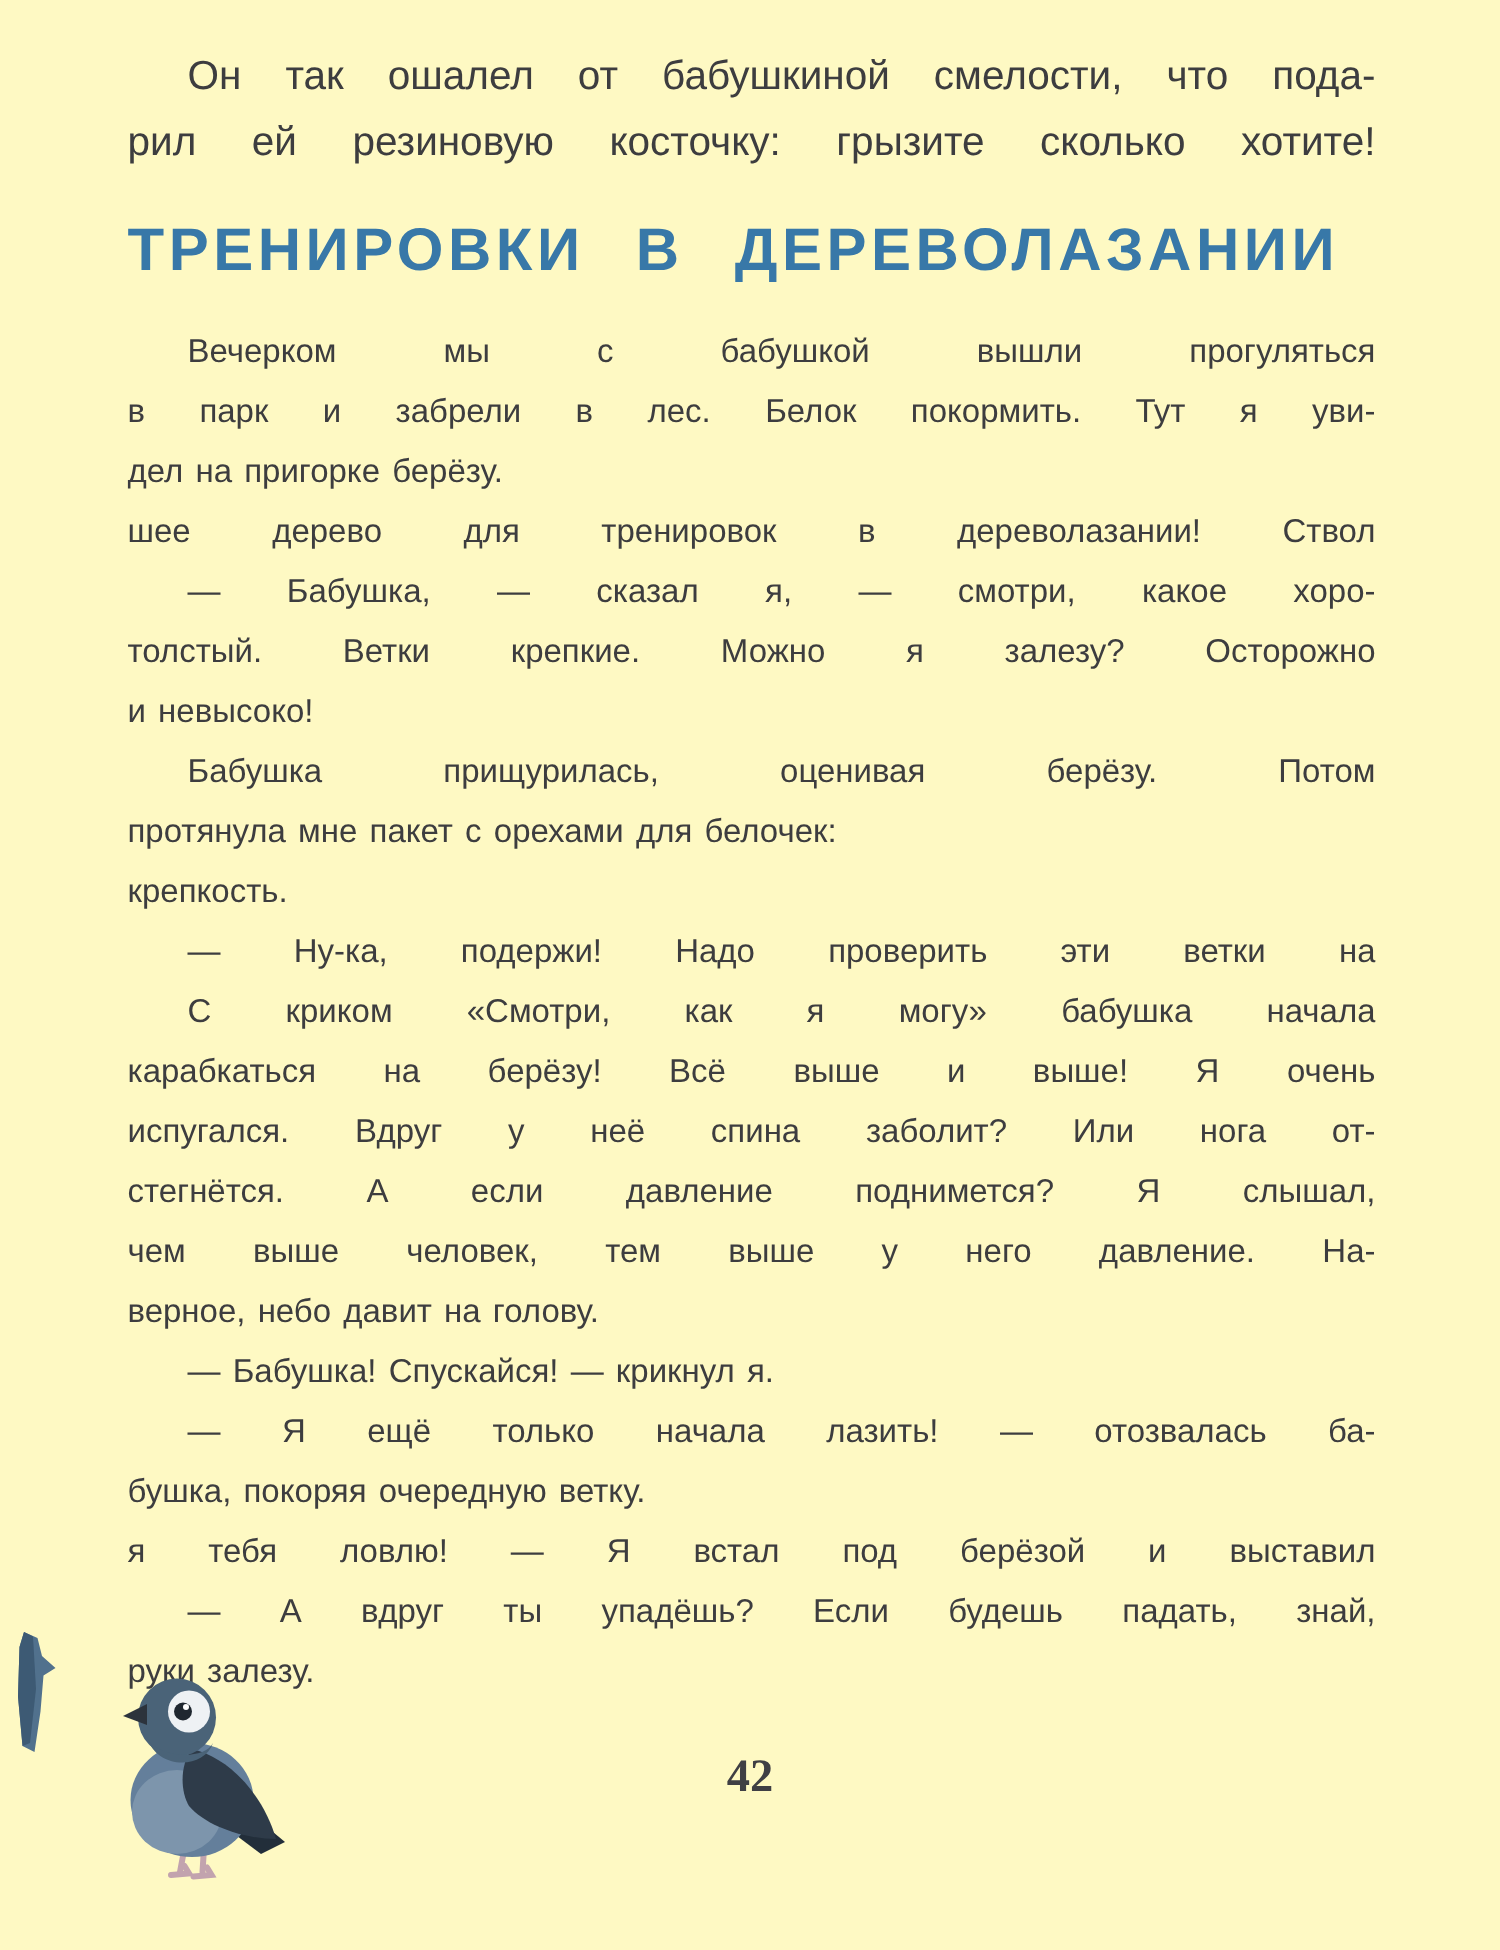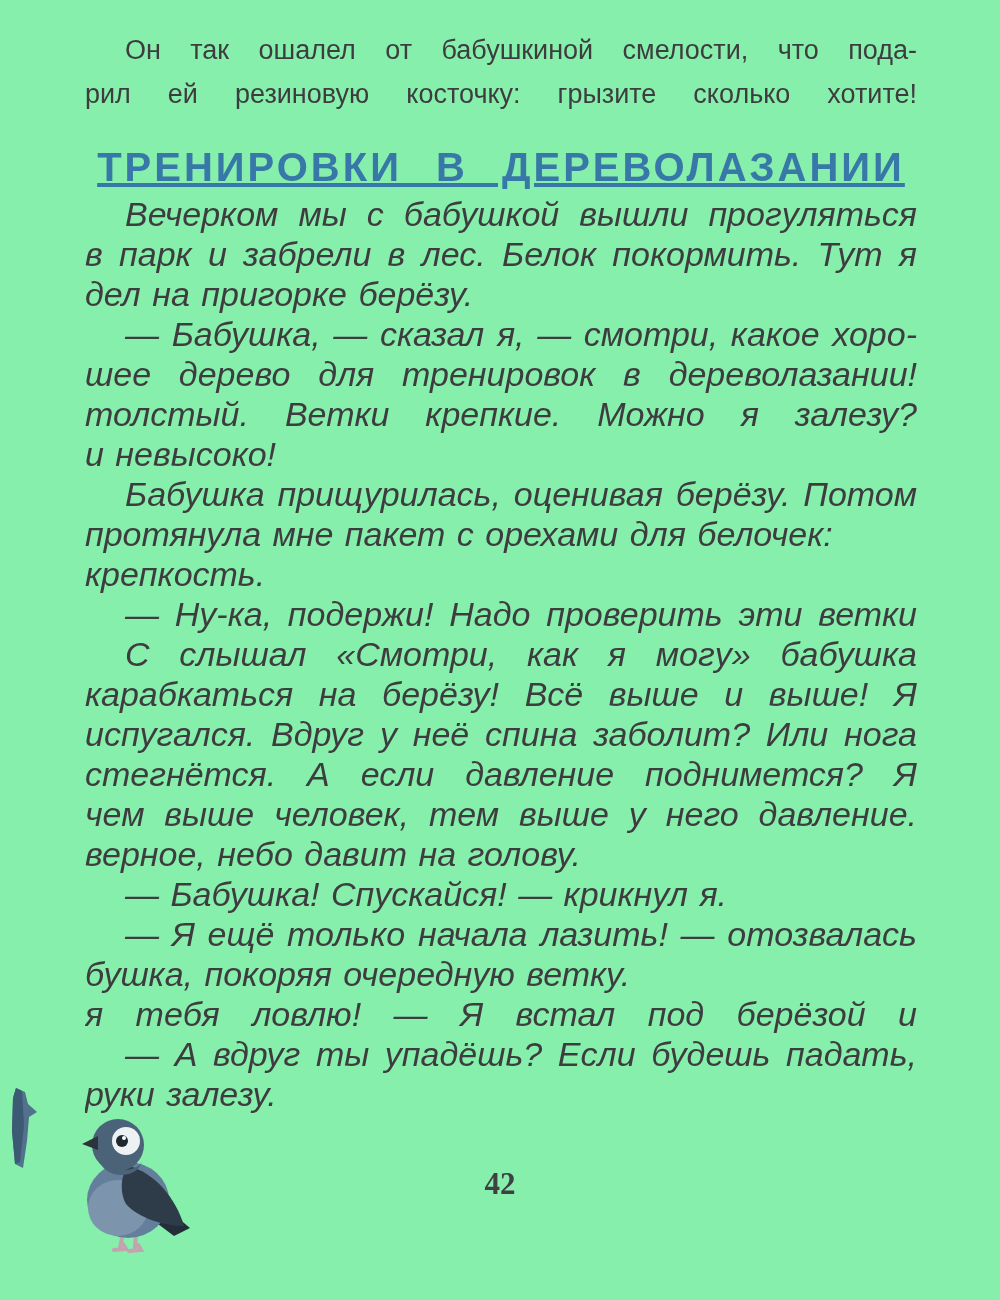--- a/index.html
+++ b/index.html
@@ -21,47 +21,45 @@
     top: 28px;
     width: 832px;
     color: #3d3d3f;
   }
   .pre-title .line {
     font-size: 27px;
     line-height: 44px;
     height: 44px;
   }
   .body-text .line {
-    font-size: 34px;
+    font-size: 22px;
     line-height: 40px;
     height: 40px;
-    font-style: italic;
   }
   .line {
     overflow: hidden;
     word-spacing: 2px;
   }
   .line.justify {
     text-align: justify;
     text-align-last: justify;
   }
   .line.indent {
     padding-left: 40px;
   }
   .chapter-title {
     margin-top: 24px;
+    margin-bottom: 20px;
     height: 54px;
     line-height: 54px;
-    text-align: center;
     font-size: 40px;
     font-weight: bold;
     letter-spacing: 3px;
     word-spacing: 20px;
     color: #3878a8;
-    text-decoration: underline;
   }
   .page-number {
     position: absolute;
     left: 0;
     top: 1166px;
     width: 100%;
     text-align: center;
     font-family: "Liberation Serif", serif;
     font-weight: bold;
     font-size: 31px;
@@ -78,54 +76,54 @@
     position: absolute;
     left: 0;
     top: 1086px;
     width: 45px;
     height: 90px;
   }
 </style>
 </head>
 <body>
 
-<div class="page" style="background: #86efac;">
+<div class="page" style="background: #fef9c3;">
 
   <div class="text-column" style="color: rgb(61, 61, 63);">
     <div class="pre-title">
         <div class="paragraph">
           <div class="line justify indent">Он так ошалел от бабушкиной смелости, что пода-</div>
           <div class="line justify">рил ей резиновую косточку: грызите сколько хотите!</div>
         </div>
       </div>
 
     <div class="chapter-title" style="color: rgb(56, 120, 168);">ТРЕНИРОВКИ В ДЕРЕВОЛАЗАНИИ</div>
 
     <div class="body-text">
         <div class="paragraph">
           <div class="line justify indent">Вечерком мы с бабушкой вышли прогуляться</div>
           <div class="line justify">в парк и забрели в лес. Белок покормить. Тут я уви-</div>
           <div class="line">дел на пригорке берёзу.</div>
         </div>
         <div class="paragraph">
+          <div class="line justify">шее дерево для тренировок в дереволазании! Ствол</div>
           <div class="line justify indent">— Бабушка, — сказал я, — смотри, какое хоро-</div>
-          <div class="line justify">шее дерево для тренировок в дереволазании! Ствол</div>
           <div class="line justify">толстый. Ветки крепкие. Можно я залезу? Осторожно</div>
           <div class="line">и невысоко!</div>
         </div>
         <div class="paragraph">
           <div class="line justify indent">Бабушка прищурилась, оценивая берёзу. Потом</div>
           <div class="line">протянула мне пакет с орехами для белочек:</div>
         </div>
         <div class="paragraph">
           <div class="line">крепкость.</div>
           <div class="line justify indent">— Ну-ка, подержи! Надо проверить эти ветки на</div>
         </div>
         <div class="paragraph">
-          <div class="line justify indent">С слышал «Смотри, как я могу» бабушка начала</div>
+          <div class="line justify indent">С криком «Смотри, как я могу» бабушка начала</div>
           <div class="line justify">карабкаться на берёзу! Всё выше и выше! Я очень</div>
           <div class="line justify">испугался. Вдруг у неё спина заболит? Или нога от-</div>
           <div class="line justify">стегнётся. А если давление поднимется? Я слышал,</div>
           <div class="line justify">чем выше человек, тем выше у него давление. На-</div>
           <div class="line">верное, небо давит на голову.</div>
         </div>
         <div class="paragraph">
           <div class="line indent">— Бабушка! Спускайся! — крикнул я.</div>
         </div>
         <div class="paragraph">

